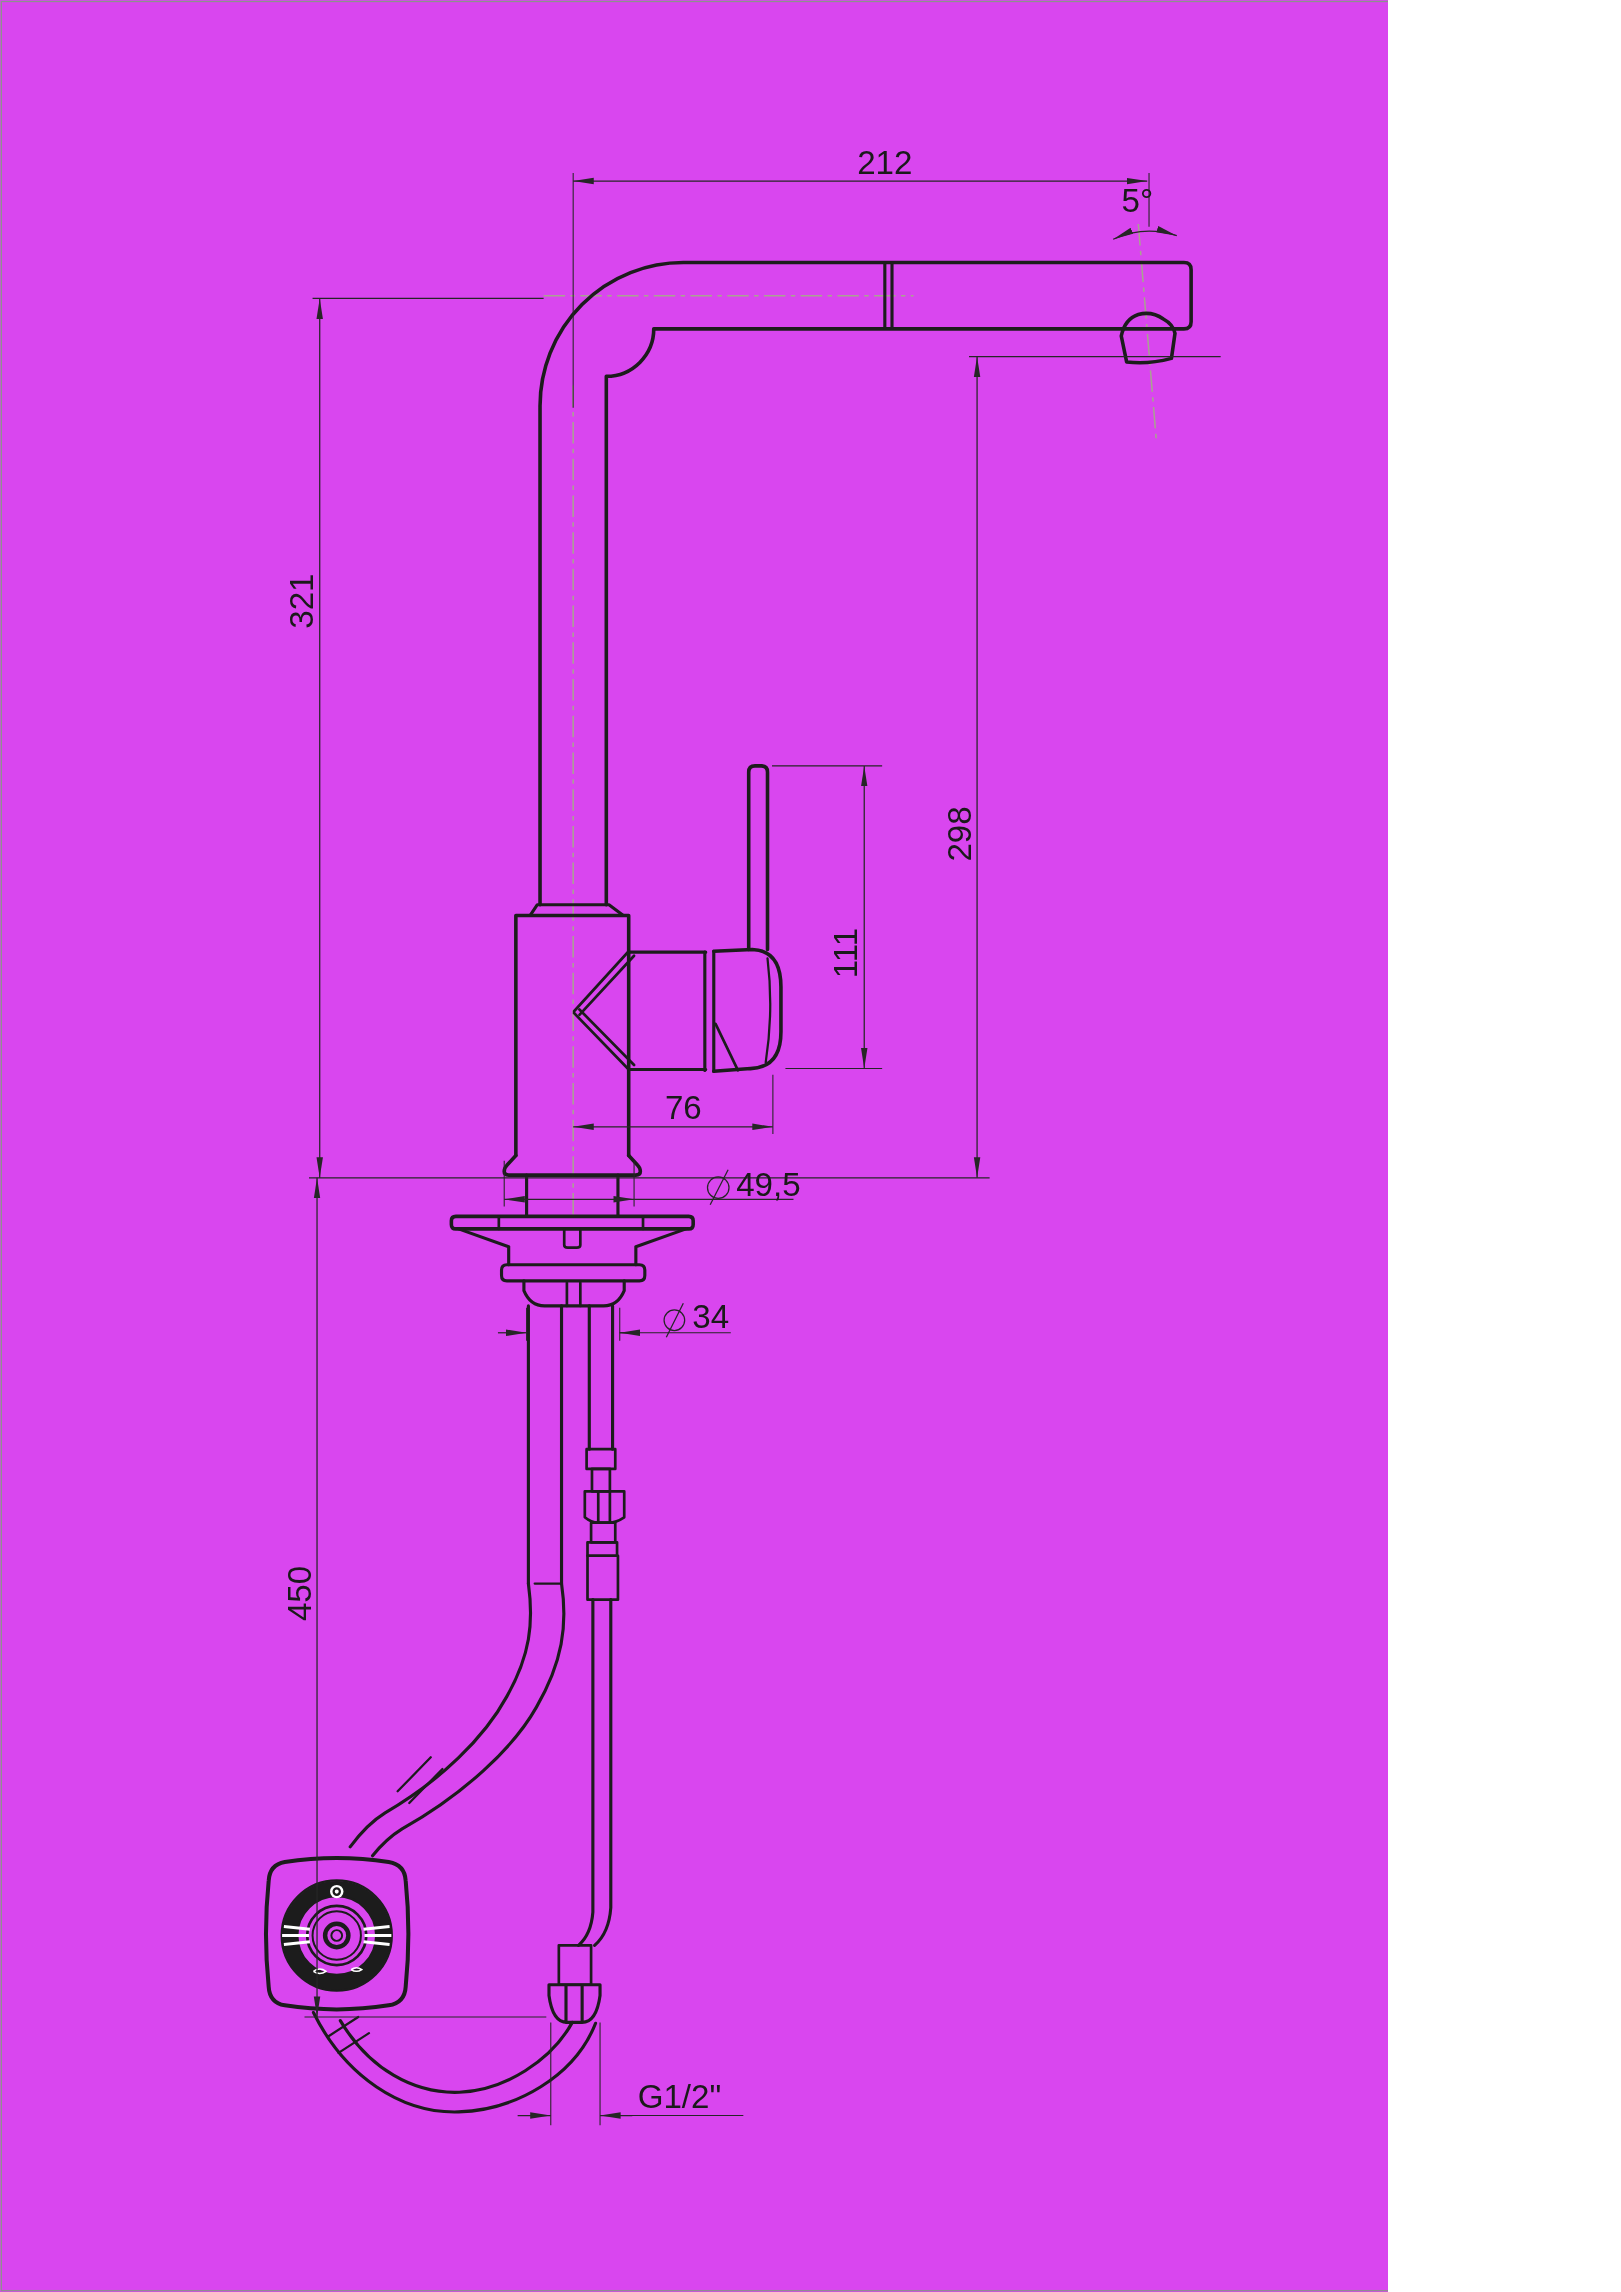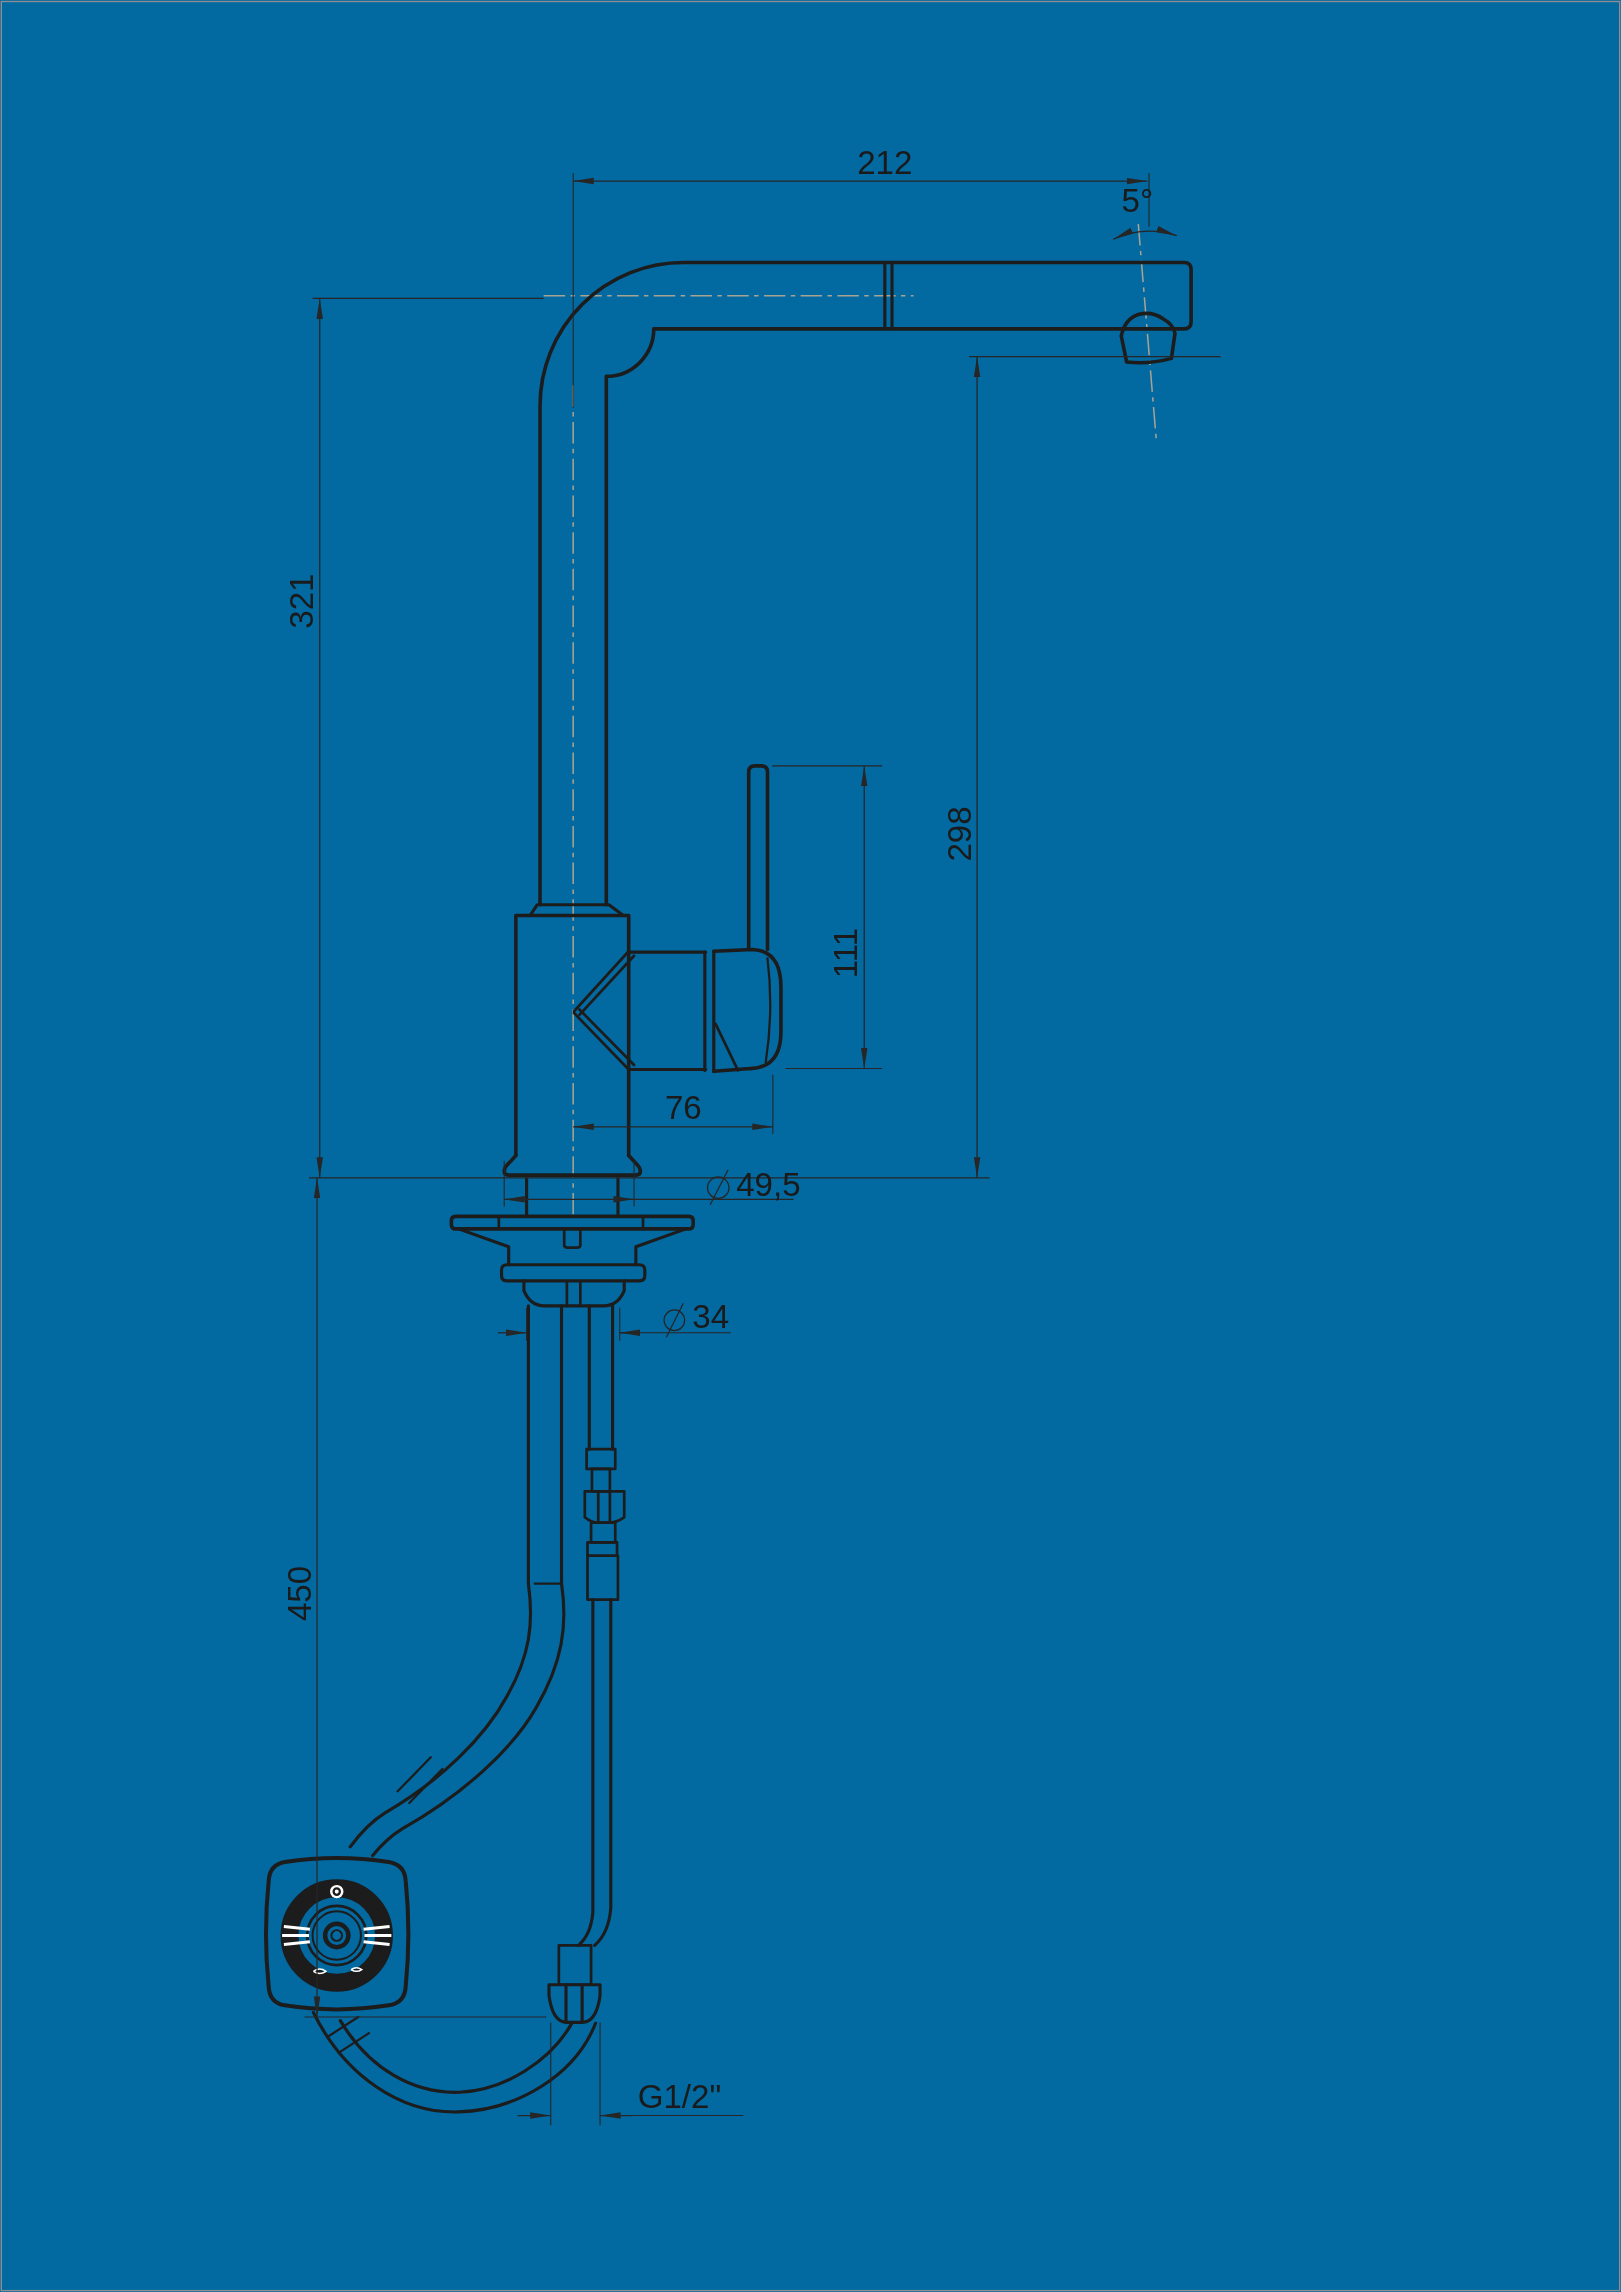--- a/index.html
+++ b/index.html
@@ -1,16 +1,16 @@
 <!DOCTYPE html>
 <html style="font-size:14.3px"><head>
 <meta charset="utf-8">
 <style>
   html,body{margin:0;padding:0;background:#ffffff;}
-  .page{position:relative;width:1621px;height:2293px;background:#0369a1;overflow:hidden;
+  .page{position:relative;width:1388px;height:2293px;background:#d946ef;overflow:hidden;
         font-family:"Liberation Sans", sans-serif;}
   svg{position:absolute;left:0;top:0;}
   text{font-family:"Liberation Sans", sans-serif;fill:#1a1a1a;}
   .dimtxt{font-size:37px;}
   .part{stroke:#1c1c1c;fill:none;stroke-linecap:round;stroke-linejoin:round;}
   .dim{stroke:#262626;fill:none;stroke-width:1.4;}
   .thin{stroke:#262626;fill:none;stroke-width:1.2;}
   .cl{stroke:#a9a391;fill:none;stroke-width:1.7;stroke-dasharray:24 6 5 6;}
   .wht{stroke:#ffffff;fill:none;}
 </style>

